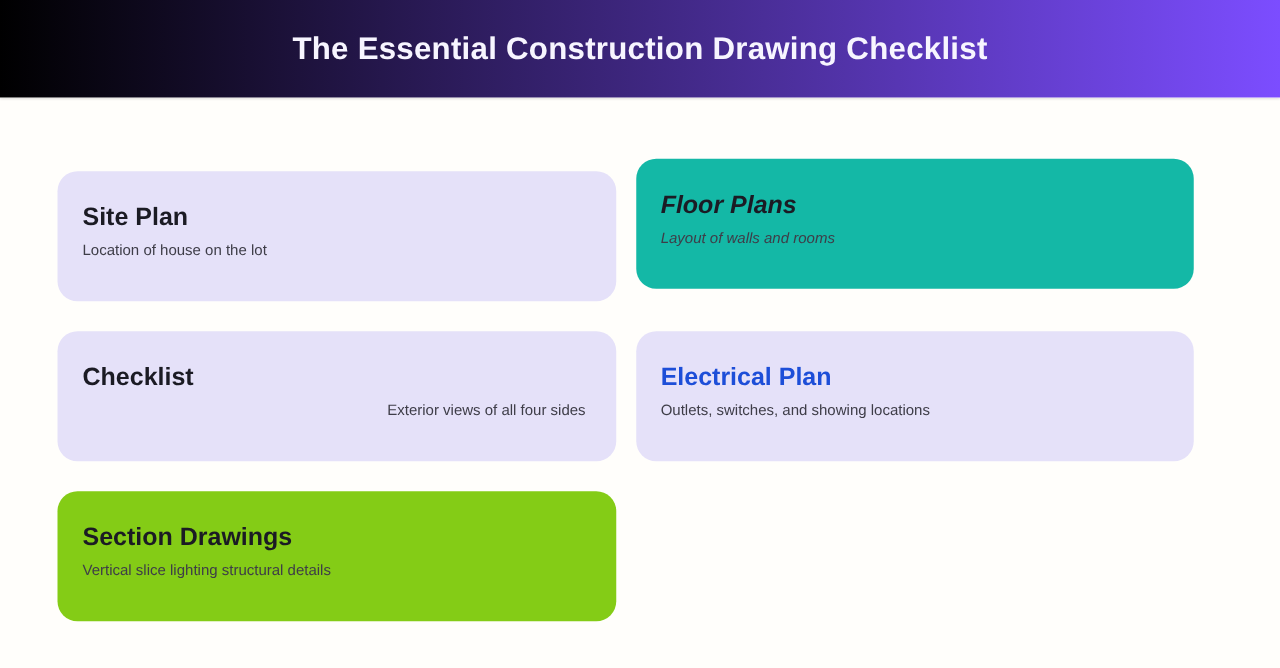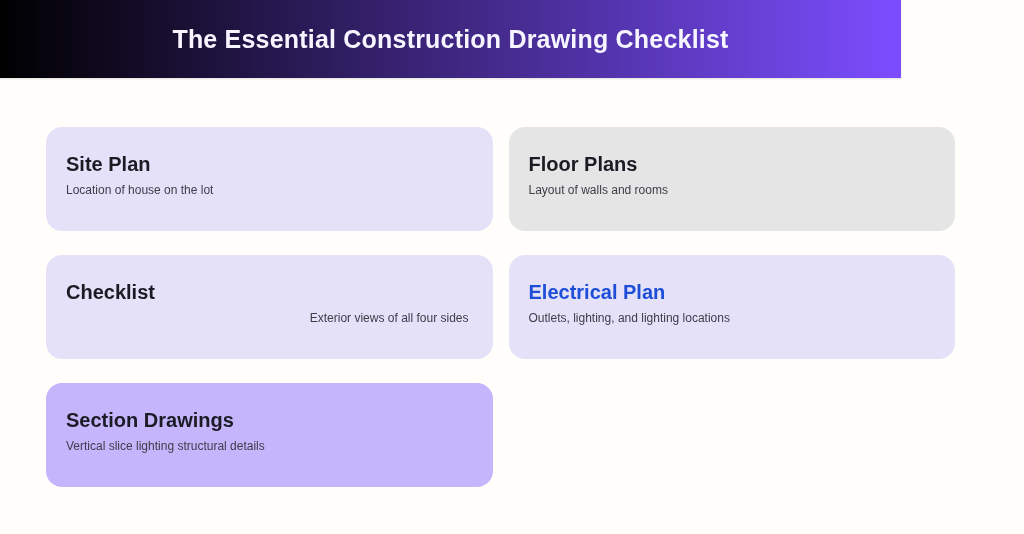--- a/index.html
+++ b/index.html
@@ -8,21 +8,21 @@
     padding: 0;
   }
   body {
     width: 1024px;
     height: 534px;
     overflow: hidden;
     background: #fffefb;
     font-family: "Liberation Sans", "DejaVu Sans", sans-serif;
   }
   .header {
-    width: 901px;
+    width: 1024px;
     height: 78px;
     display: flex;
     align-items: center;
     justify-content: center;
     background: linear-gradient(90deg, #000000 0%, #7c4dff 100%);
     box-shadow: 0 1px 2px rgba(0,0,0,0.12);
   }
   .header h1 {
     margin: 0;
     color: #f7f5ff;
@@ -59,38 +59,38 @@
 </style>
 </head>
 <body style="background: rgb(255, 254, 251);">
 
 <header class="header" style="background: linear-gradient(90deg, rgb(0, 0, 0) 0%, rgb(124, 77, 255) 100%);">
   <h1 style="color: rgb(247, 245, 255);">The Essential Construction Drawing Checklist</h1>
 </header>
 
 <main class="grid">
 
-  <section class="card" style="background: rgb(229, 225, 249);">
+  <section class="card" style="background: rgb(229, 225, 249); margin-top: 10px;">
     <div class="card-title" style="color: rgb(27, 27, 36);">Site Plan</div>
     <div class="card-desc" style="color: rgb(62, 61, 72);">Location of house on the lot</div>
   </section>
 
-  <section class="card" style="background: #e5e5e5;">
+  <section class="card" style="background: #14b8a6; font-style: italic;">
     <div class="card-title" style="color: rgb(27, 27, 36);">Floor Plans</div>
     <div class="card-desc" style="color: rgb(62, 61, 72);">Layout of walls and rooms</div>
   </section>
 
   <section class="card" style="background: rgb(229, 225, 249);">
     <div class="card-title" style="color: rgb(27, 27, 36);">Checklist</div>
     <div class="card-desc" style="color: rgb(62, 61, 72); text-align: right;">Exterior views of all four sides</div>
   </section>
 
   <section class="card" style="background: rgb(229, 225, 249);">
     <div class="card-title" style="color: #1d4ed8;">Electrical Plan</div>
-    <div class="card-desc" style="color: rgb(62, 61, 72);">Outlets, lighting, and lighting locations</div>
+    <div class="card-desc" style="color: rgb(62, 61, 72);">Outlets, switches, and showing locations</div>
   </section>
 
-  <section class="card" style="background: #c4b5fd;">
+  <section class="card" style="background: #84cc16;">
     <div class="card-title" style="color: rgb(27, 27, 36);">Section Drawings</div>
     <div class="card-desc" style="color: rgb(62, 61, 72);">Vertical slice lighting structural details</div>
   </section>
 
 </main>
 
 </body></html>

